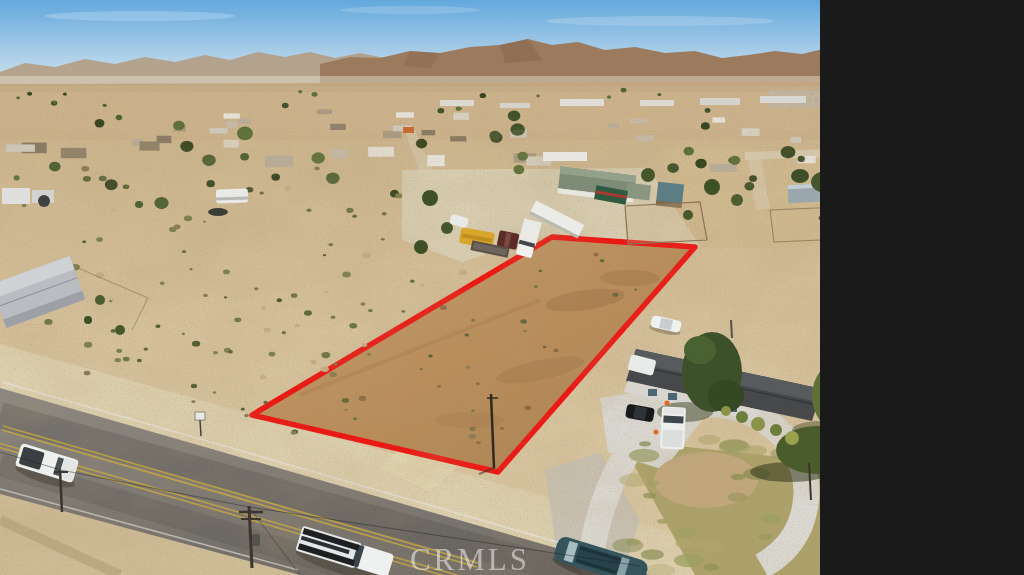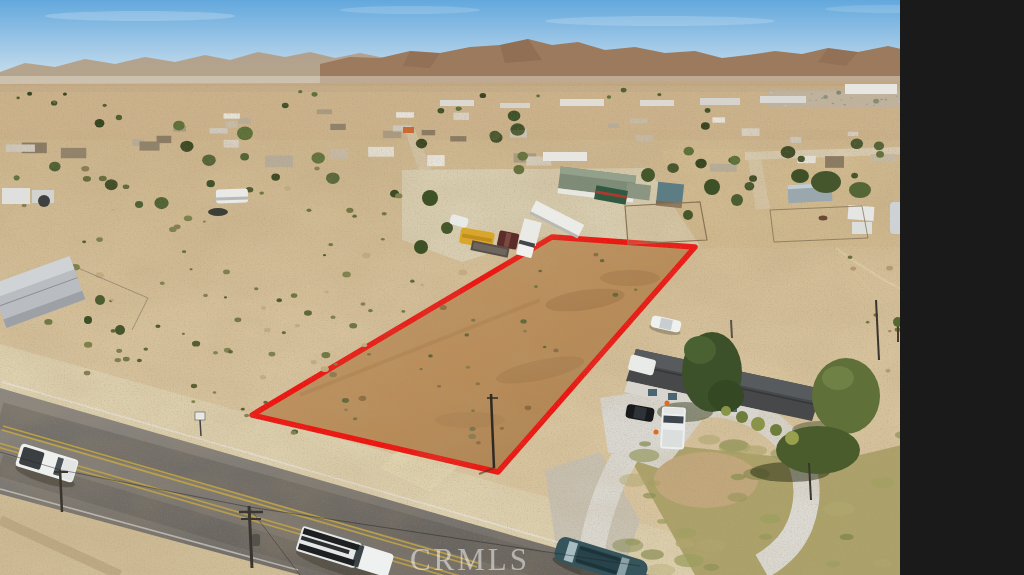--- a/index.html
+++ b/index.html
@@ -1,16 +1,16 @@
 <!DOCTYPE html>
 <html style="--boundary-red: #ee1410; --sky-top: #63a8dd; --sky-horizon: #dde9ee; --mountain-brown: #9b7a5e; --desert-tan: #d6c29c; --parcel-dirt: #bb8f60; --road-asphalt: #7d7973; --concrete-gray: #d9d7d0; --tree-green: #45552e; --roof-charcoal: #46484a; --watermark-white: rgba(255,255,255,0.5);"><head>
 <meta charset="utf-8">
 <style>
   html,body{margin:0;padding:0;background:#1a1a1a;}
-  .stage{position:relative;width:900px;height:575px;overflow:hidden;font-family:"Liberation Sans",sans-serif;}
+  .stage{position:relative;width:820px;height:575px;overflow:hidden;font-family:"Liberation Sans",sans-serif;}
   .stage svg{display:block;width:1024px;height:575px;}
   .wm{font-family:"Liberation Serif",serif;font-size:31px;letter-spacing:3px;
       fill:var(--watermark-white,rgba(255,255,255,0.5));}
   .boundary{stroke:var(--boundary-red,#ee1410);stroke-width:5.5;fill:none;
       stroke-linejoin:round;stroke-linecap:round;}
 </style>
 </head>
 <body>
 
 <div class="stage">

